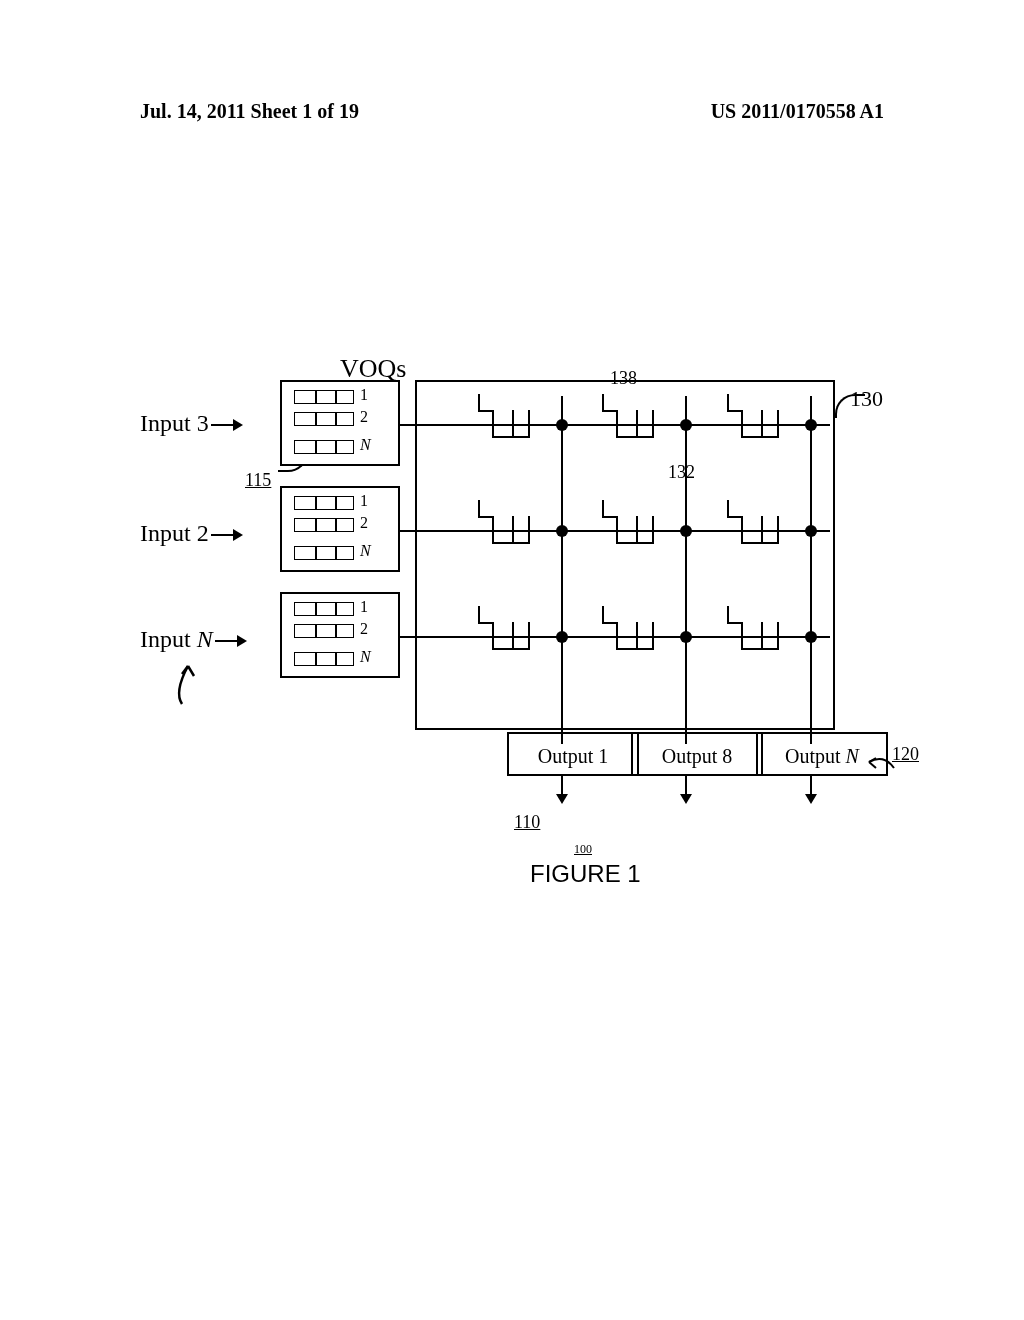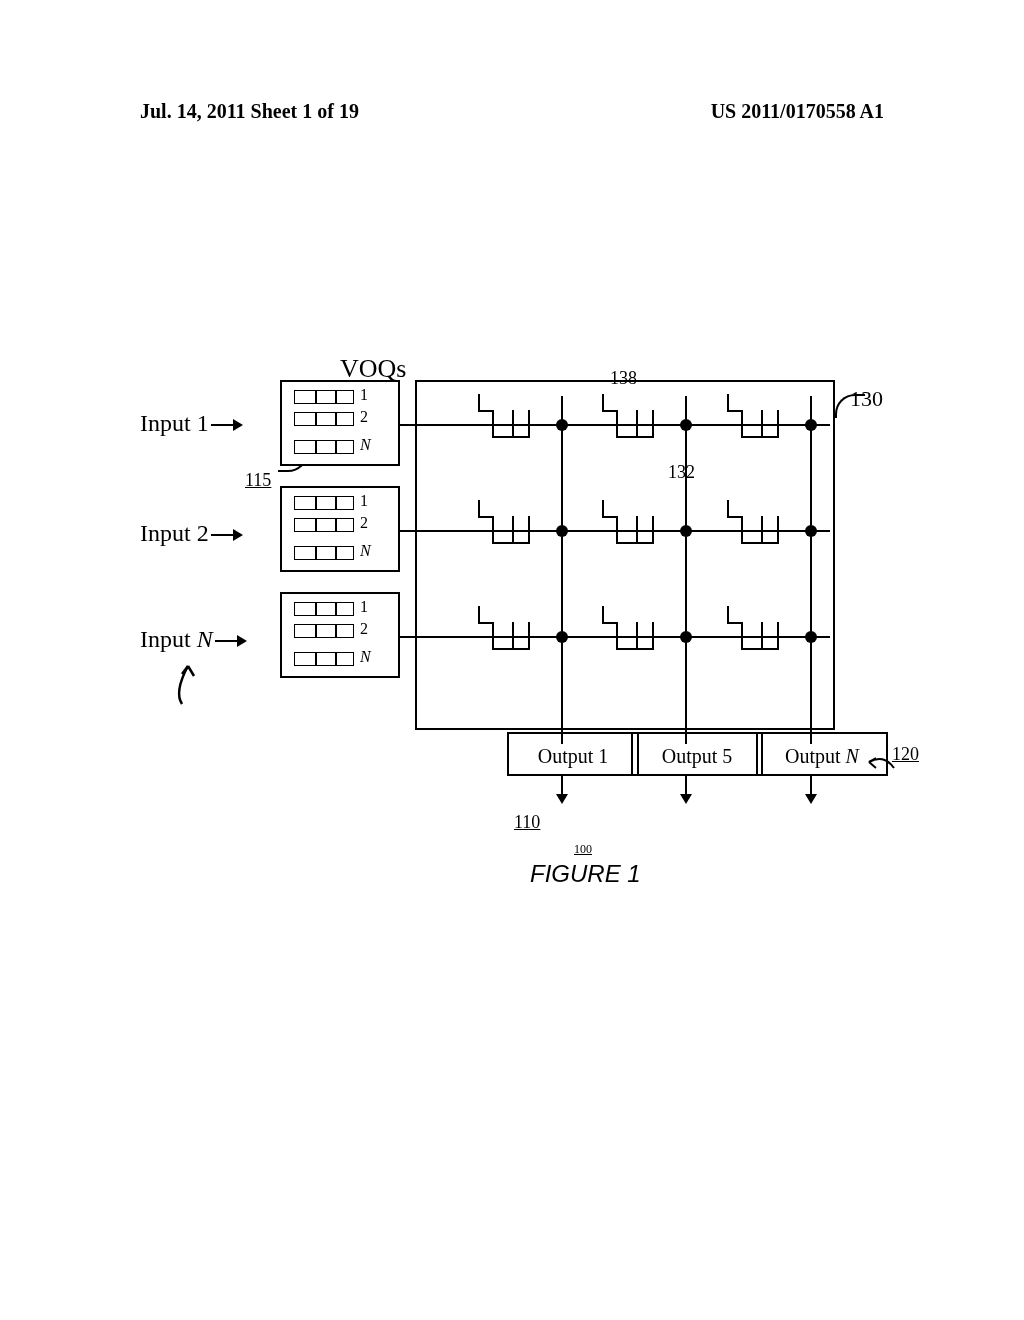--- a/index.html
+++ b/index.html
@@ -303,37 +303,36 @@
       left: 434px;
       font-size: 12px;
       text-decoration: underline;
     }
     .fig-caption {
       position: absolute;
       top: 490px;
       left: 390px;
       font-size: 24px;
       font-family: Arial, sans-serif;
-      font-style: italic;
     }
   </style>
 </head>
 <body>
 
 <div class="header">
   <span>Jul. 14, 2011  Sheet 1 of 19</span>
   <span>US 2011/0170558 A1</span>
 </div>
 
 <div class="figure-container">
 
   <div class="voq-title">VOQs</div>
 
   <div class="input-label input-1-lbl">
-    <span>Input 1</span><span class="arrow-right"></span>
+    <span>Input 3</span><span class="arrow-right"></span>
   </div>
   <div class="input-label input-2-lbl">
     <span>Input 2</span><span class="arrow-right"></span>
   </div>
   <div class="input-label input-n-lbl">
     <span>Input </span><span class="italic">N</span><span class="arrow-right"></span>
   </div>
   <div class="curve-arrow">
     <svg width="40" height="52" viewBox="0 0 40 52">
       <path d="M 12 48 Q 4 36, 18 10" stroke="black" stroke-width="2.5" fill="none"></path>
@@ -487,21 +486,21 @@
       <div class="out-r"></div>
       <div class="dot"></div>
     </div>
 
   <div class="ref-138">138</div>
   <div class="ref-132">132</div>
   <div class="ref-130">130</div>
   <div class="ref-130-curve"></div>
 
   <div class="outbox ob1">Output 1</div>
-  <div class="outbox ob2">Output 5</div>
+  <div class="outbox ob2">Output 8</div>
   <div class="outbox ob3">
     <span>Output </span><span class="italic">N</span>
   </div>
 
   <div class="arrow-down ad1"></div>
   <div class="arrow-down ad2"></div>
   <div class="arrow-down ad3"></div>
 
   <div class="ref-120">120</div>
   <div class="ref-120-arrow">

